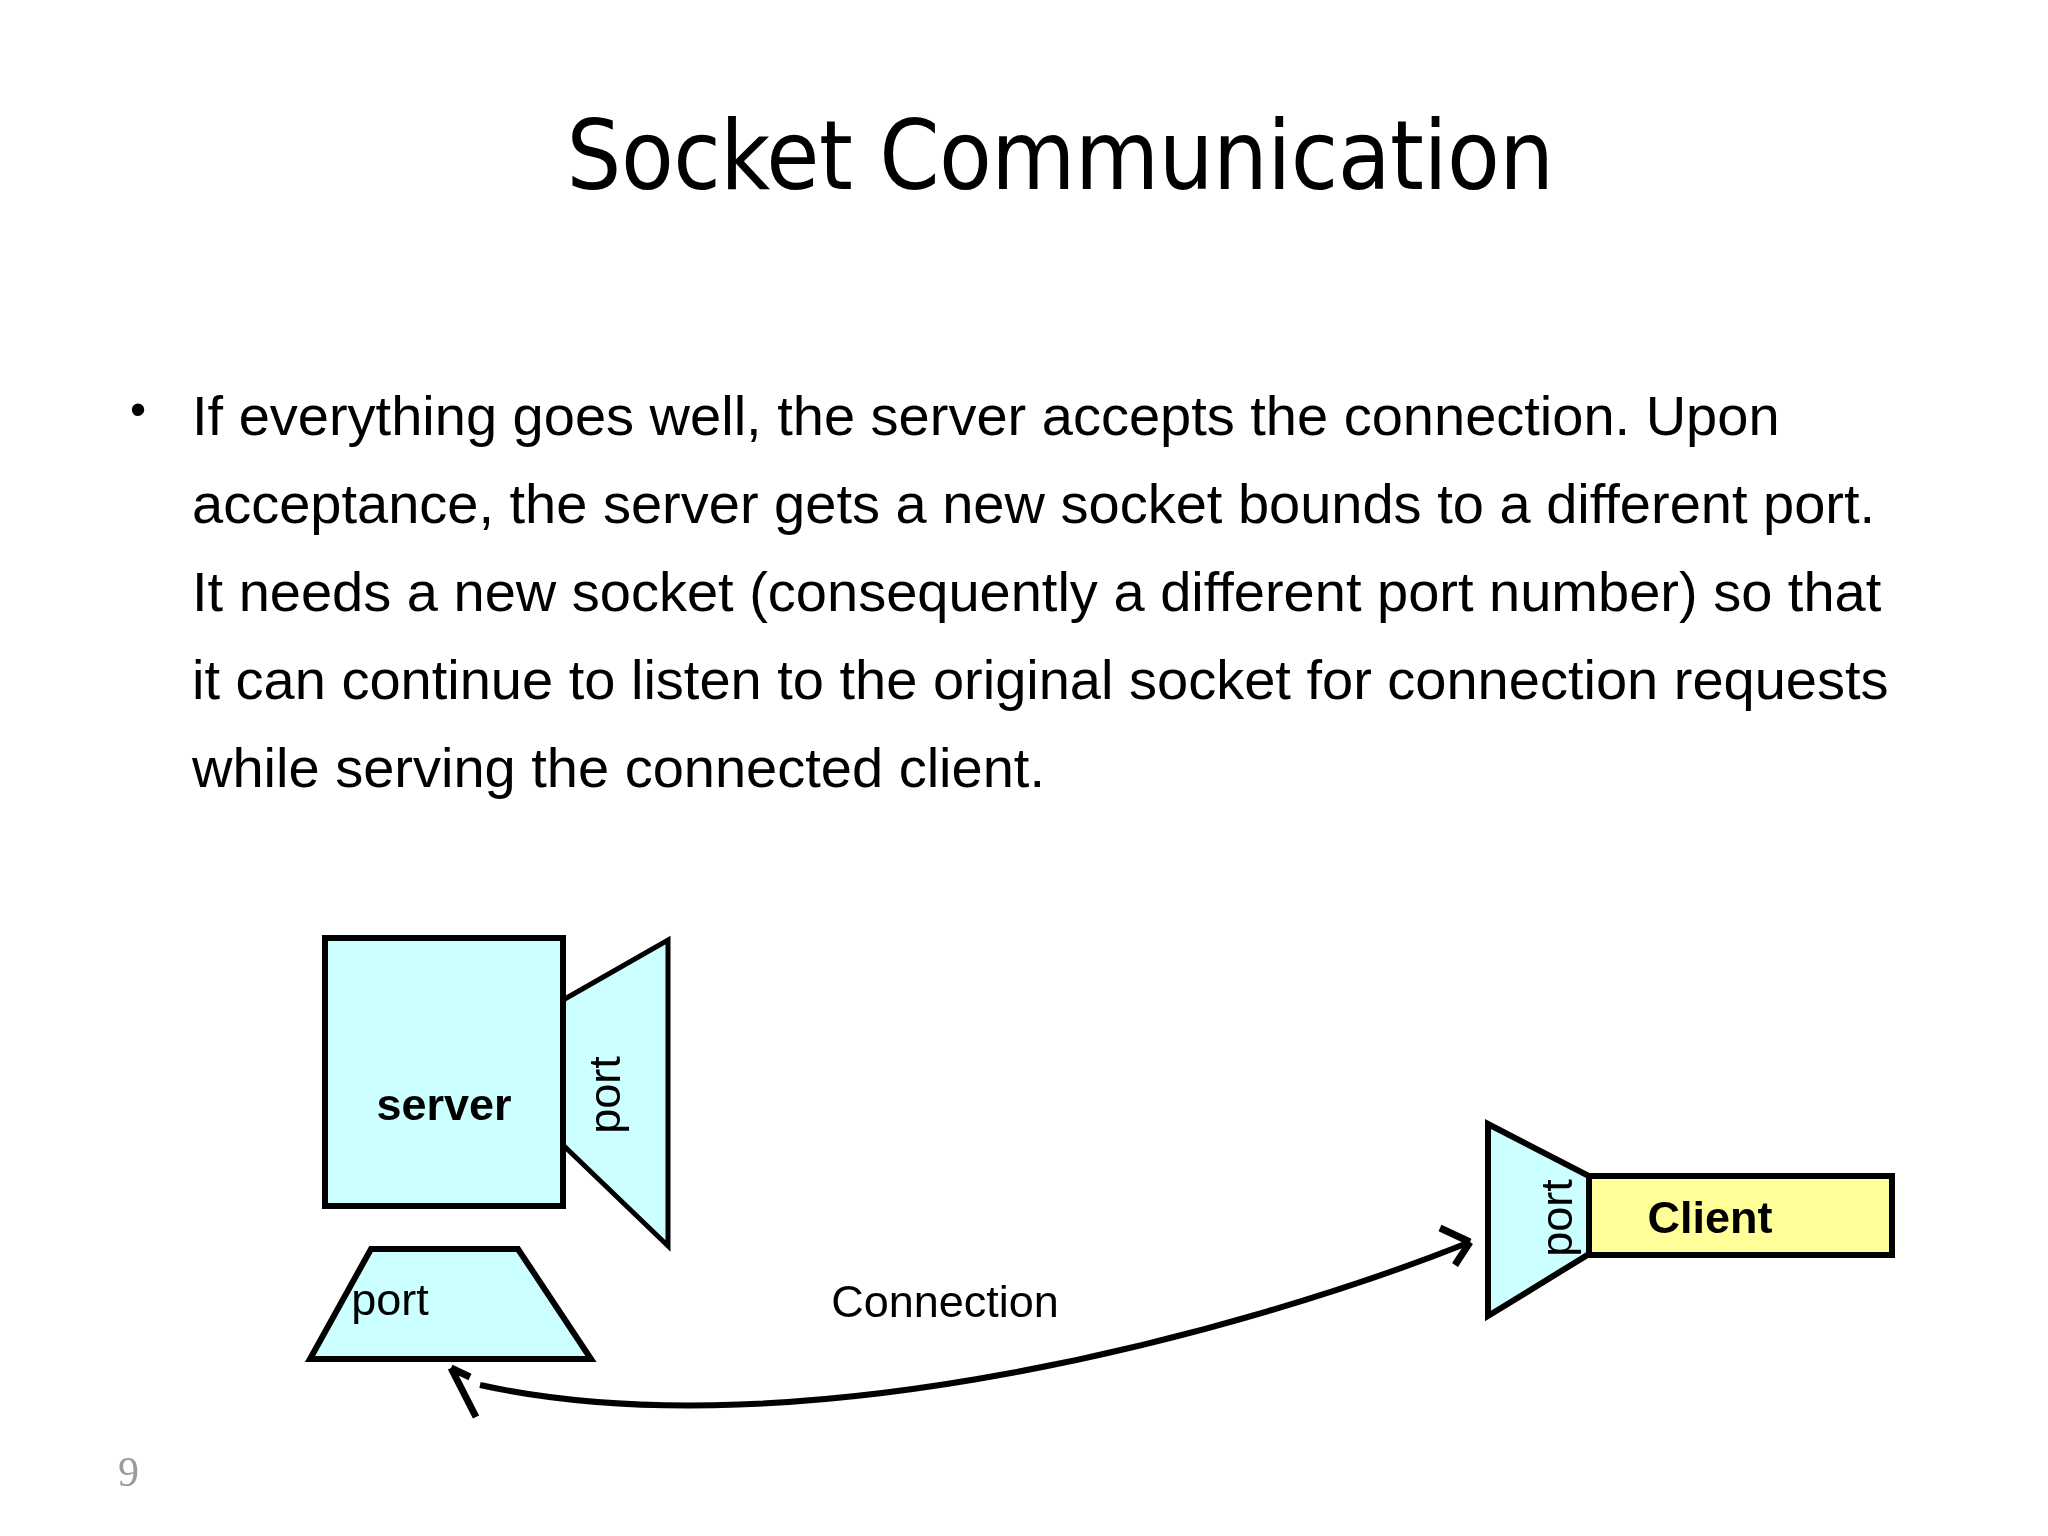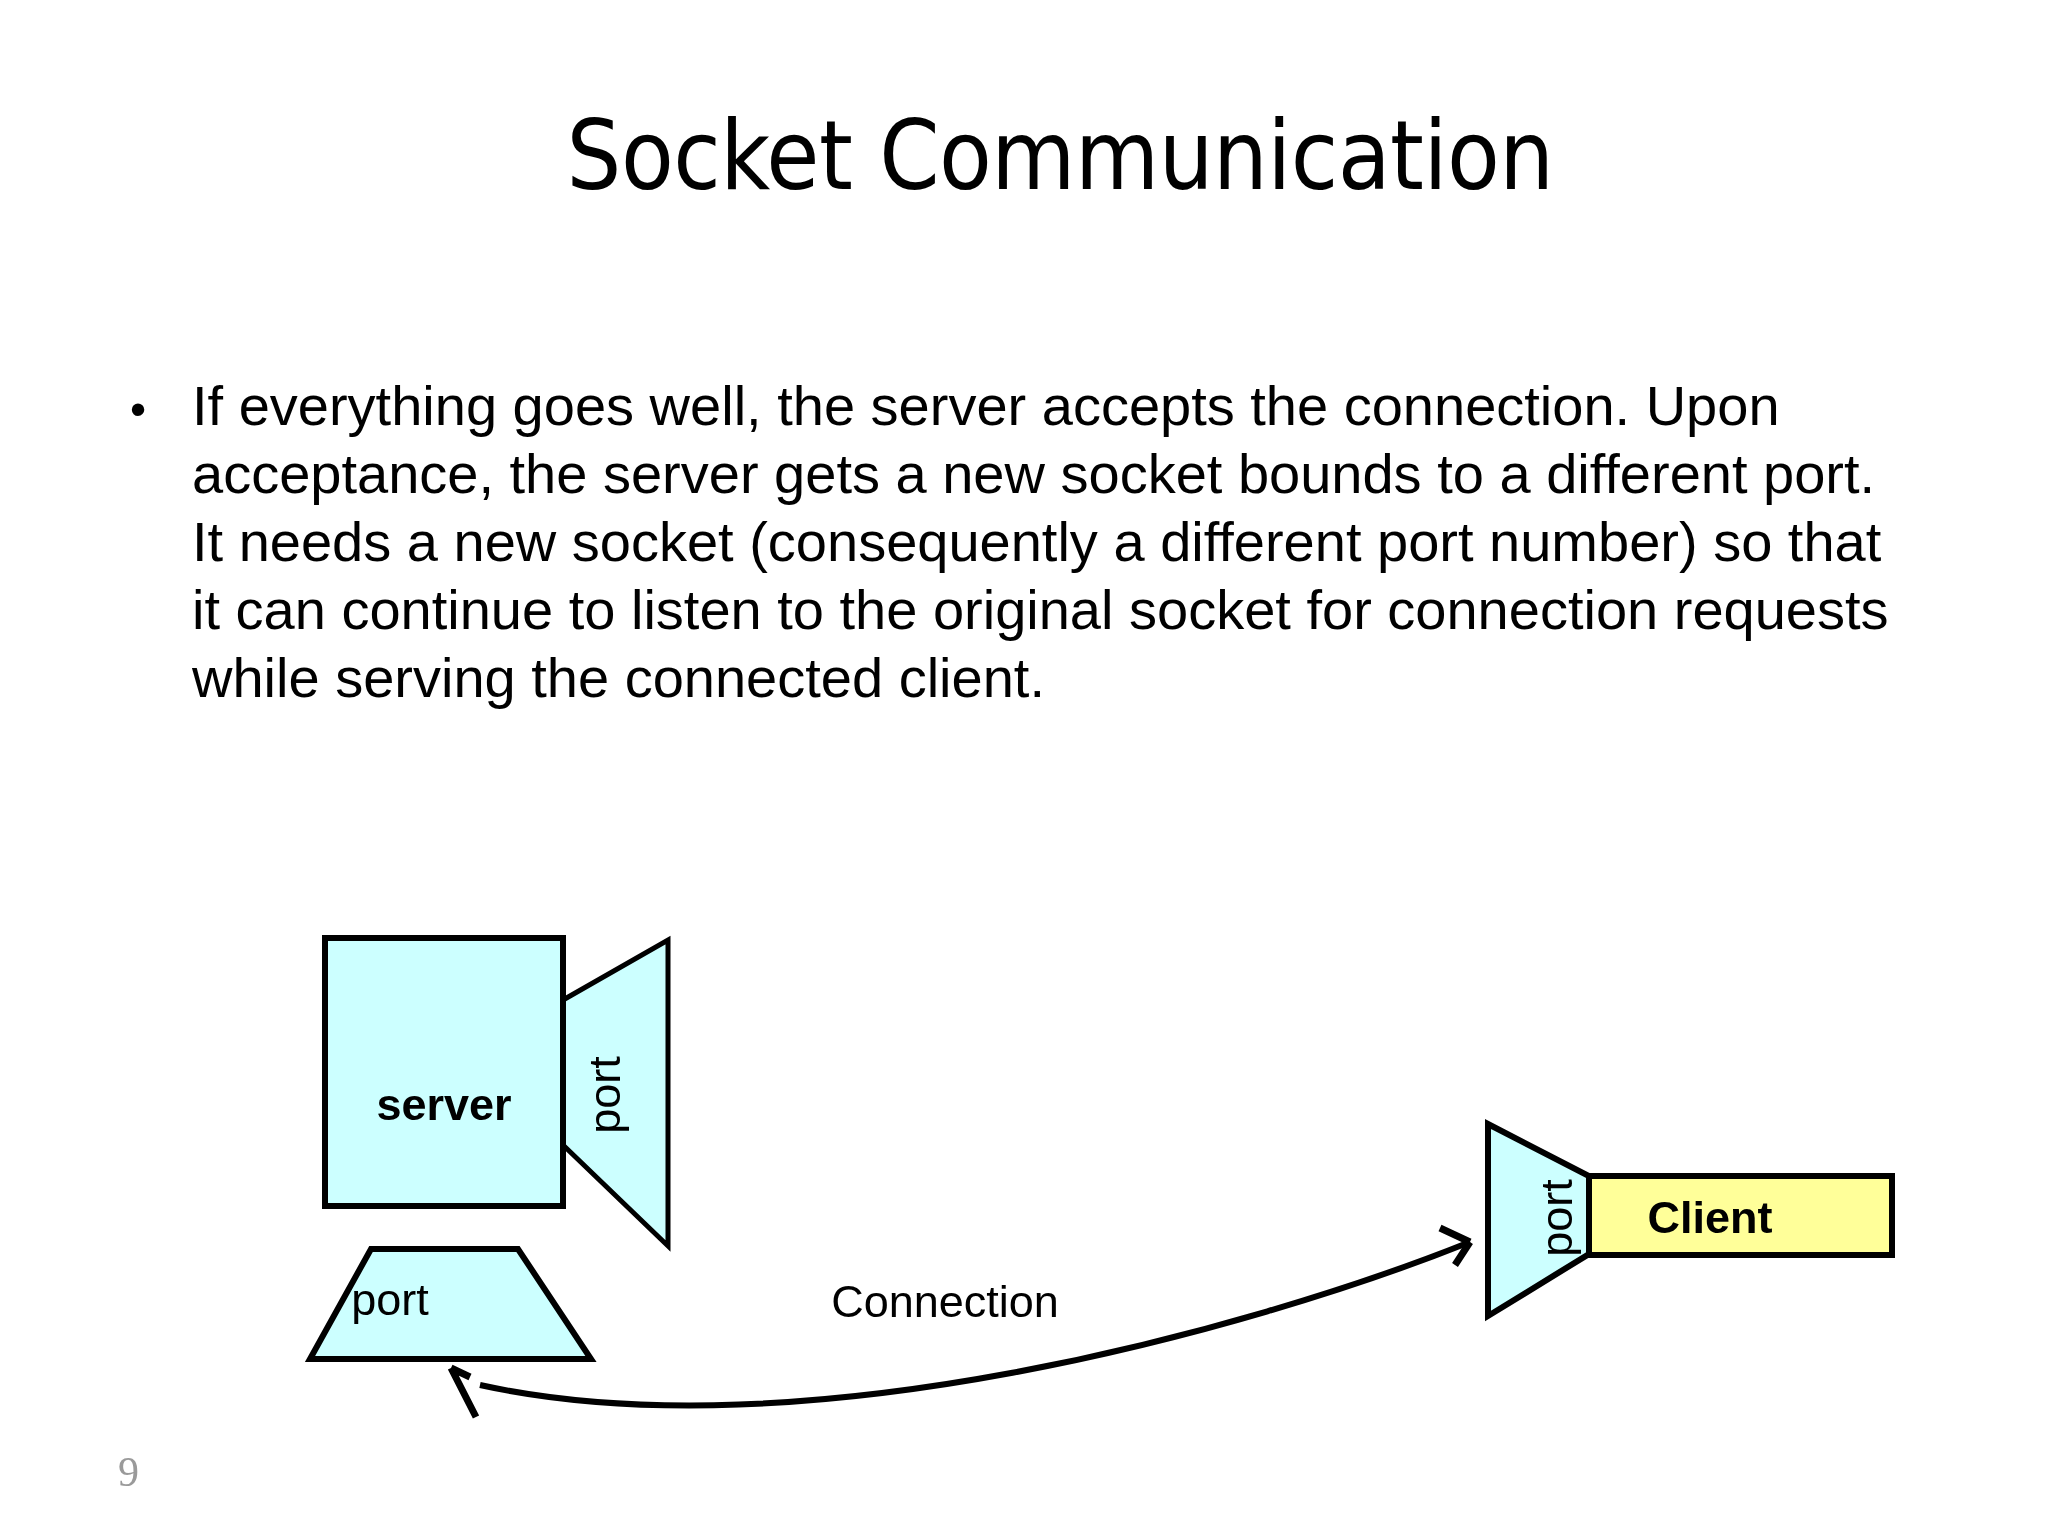--- a/index.html
+++ b/index.html
@@ -57,21 +57,21 @@
     font-size: 46px;
     line-height: 74px;
     text-align: left;
     padding-left: 8px;
     color: #000000;
   }
   .bullet-text {
     flex: 1 1 auto;
     font-family: "Liberation Sans Narrow", "Liberation Sans", sans-serif;
     font-size: 56px;
-    line-height: 68px;
+    line-height: 88px;
     color: #000000;
     max-width: 1700px;
   }
 
   
   #diagram {
     position: absolute;
     left: 0;
     top: 0;
     width: 2048px;

